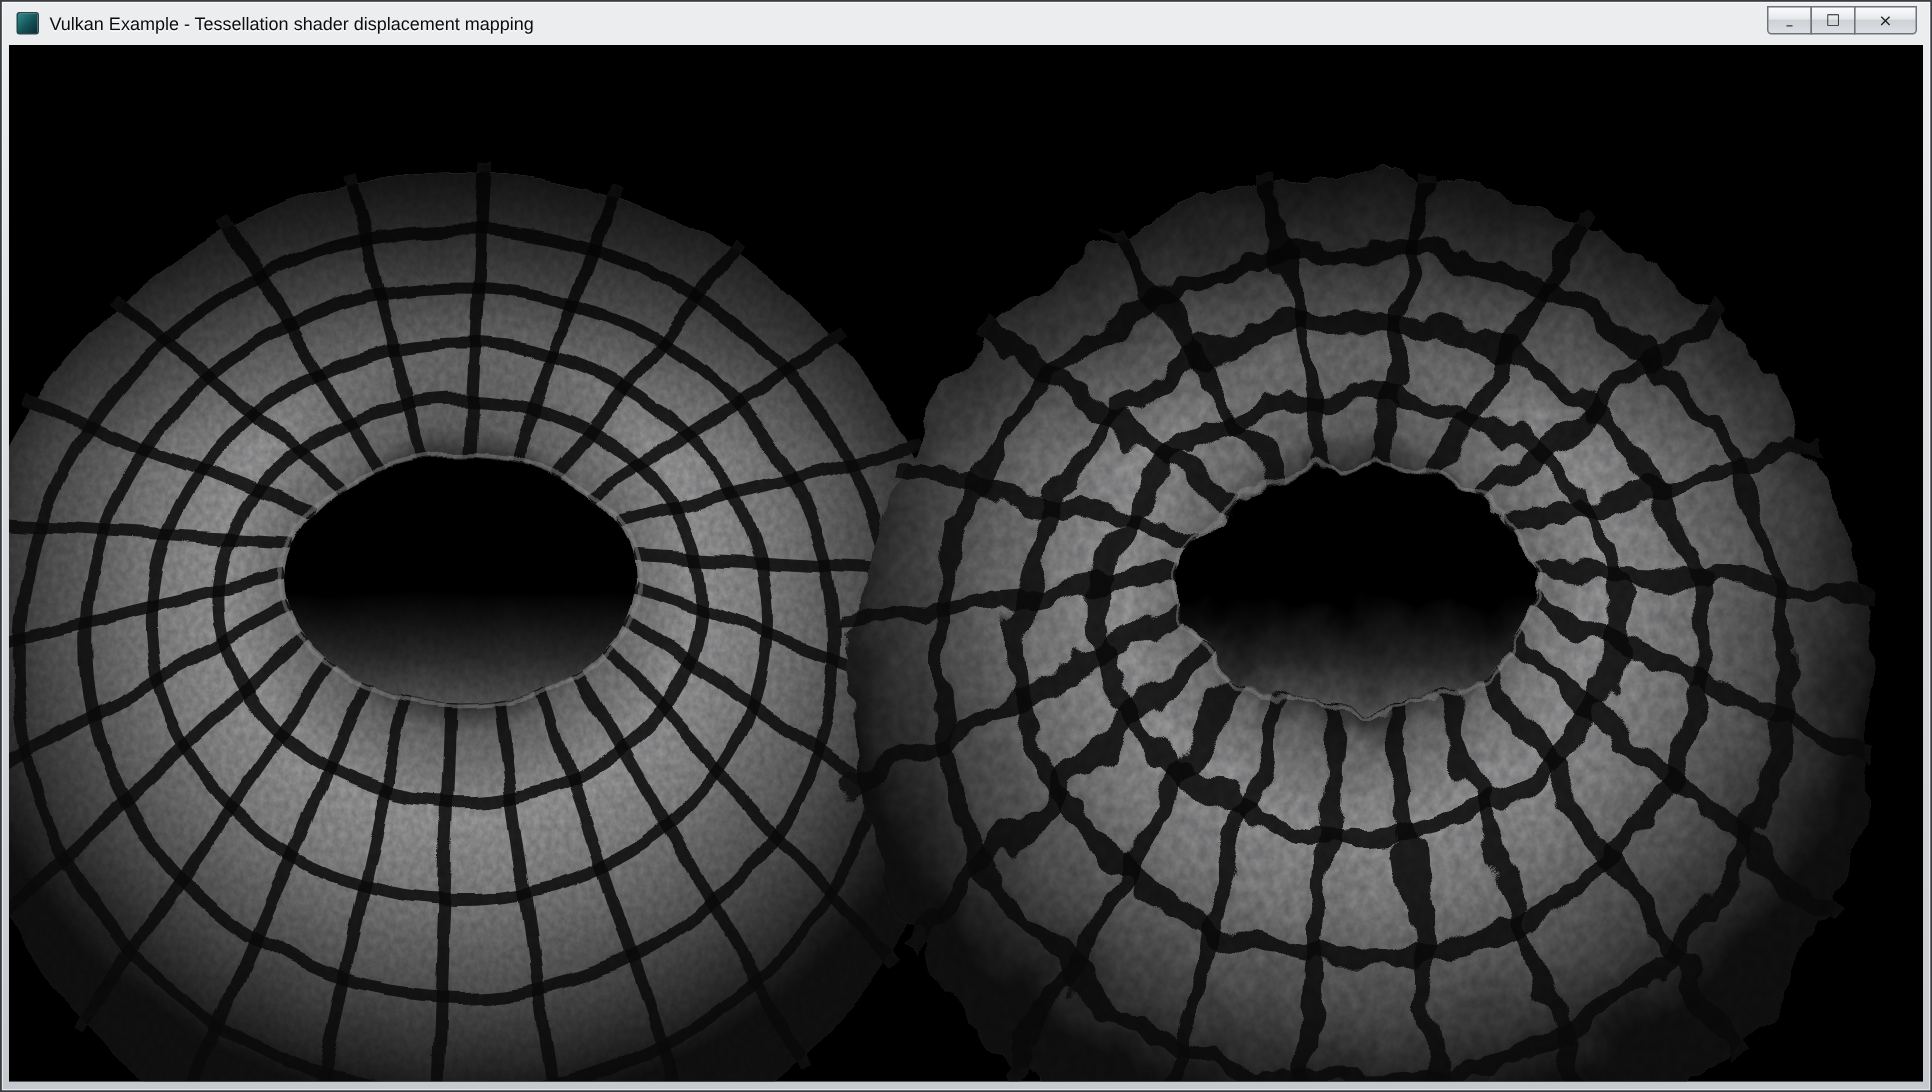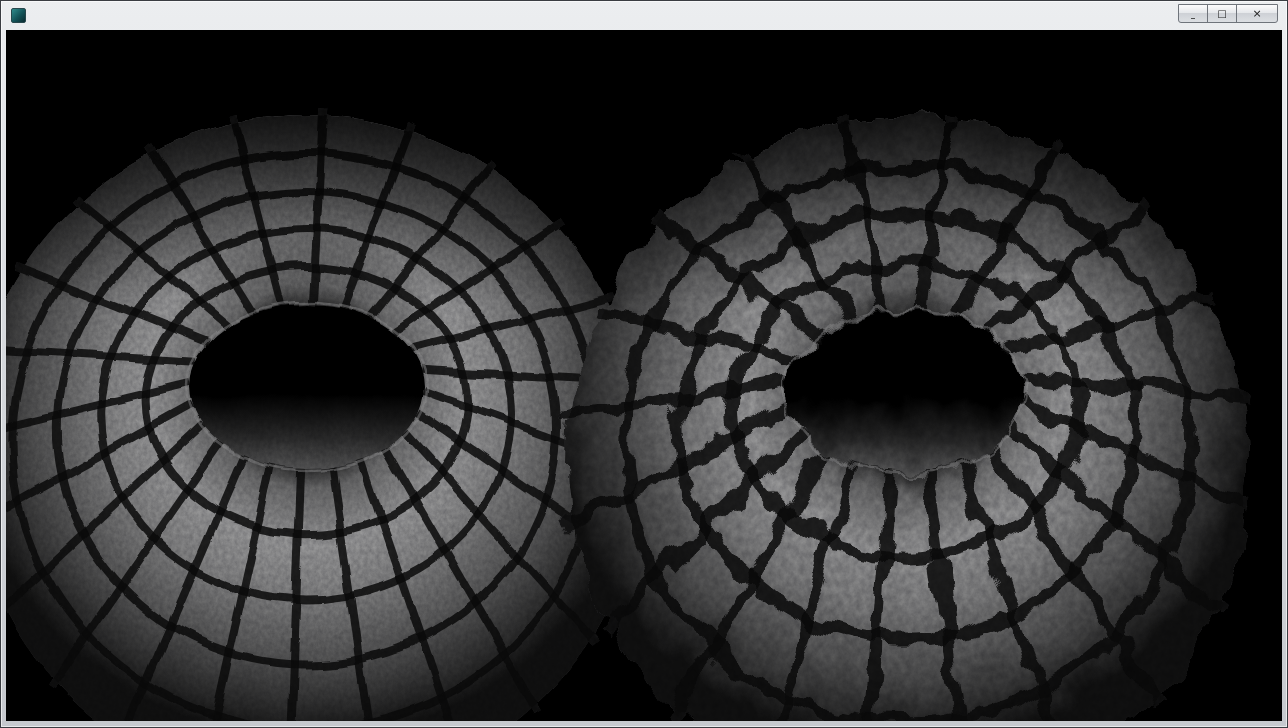--- a/index.html
+++ b/index.html
@@ -39,20 +39,21 @@
     background:#000;overflow:hidden;
   }
   .viewport svg{display:block;width:100%;height:100%;}
 </style>
 </head>
 <body>
 
 <div class="window">
   <div class="titlebar">
     <span class="app-icon"></span>
+    <span class="title">Vulkan Example - Tessellation shader displacement mapping</span>
     <div class="controls">
       <button class="ctl min">
         <span>–</span>
       </button>
       <button class="ctl max">
         <span>□</span>
       </button>
       <button class="ctl close">
         <span>×</span>
       </button>

